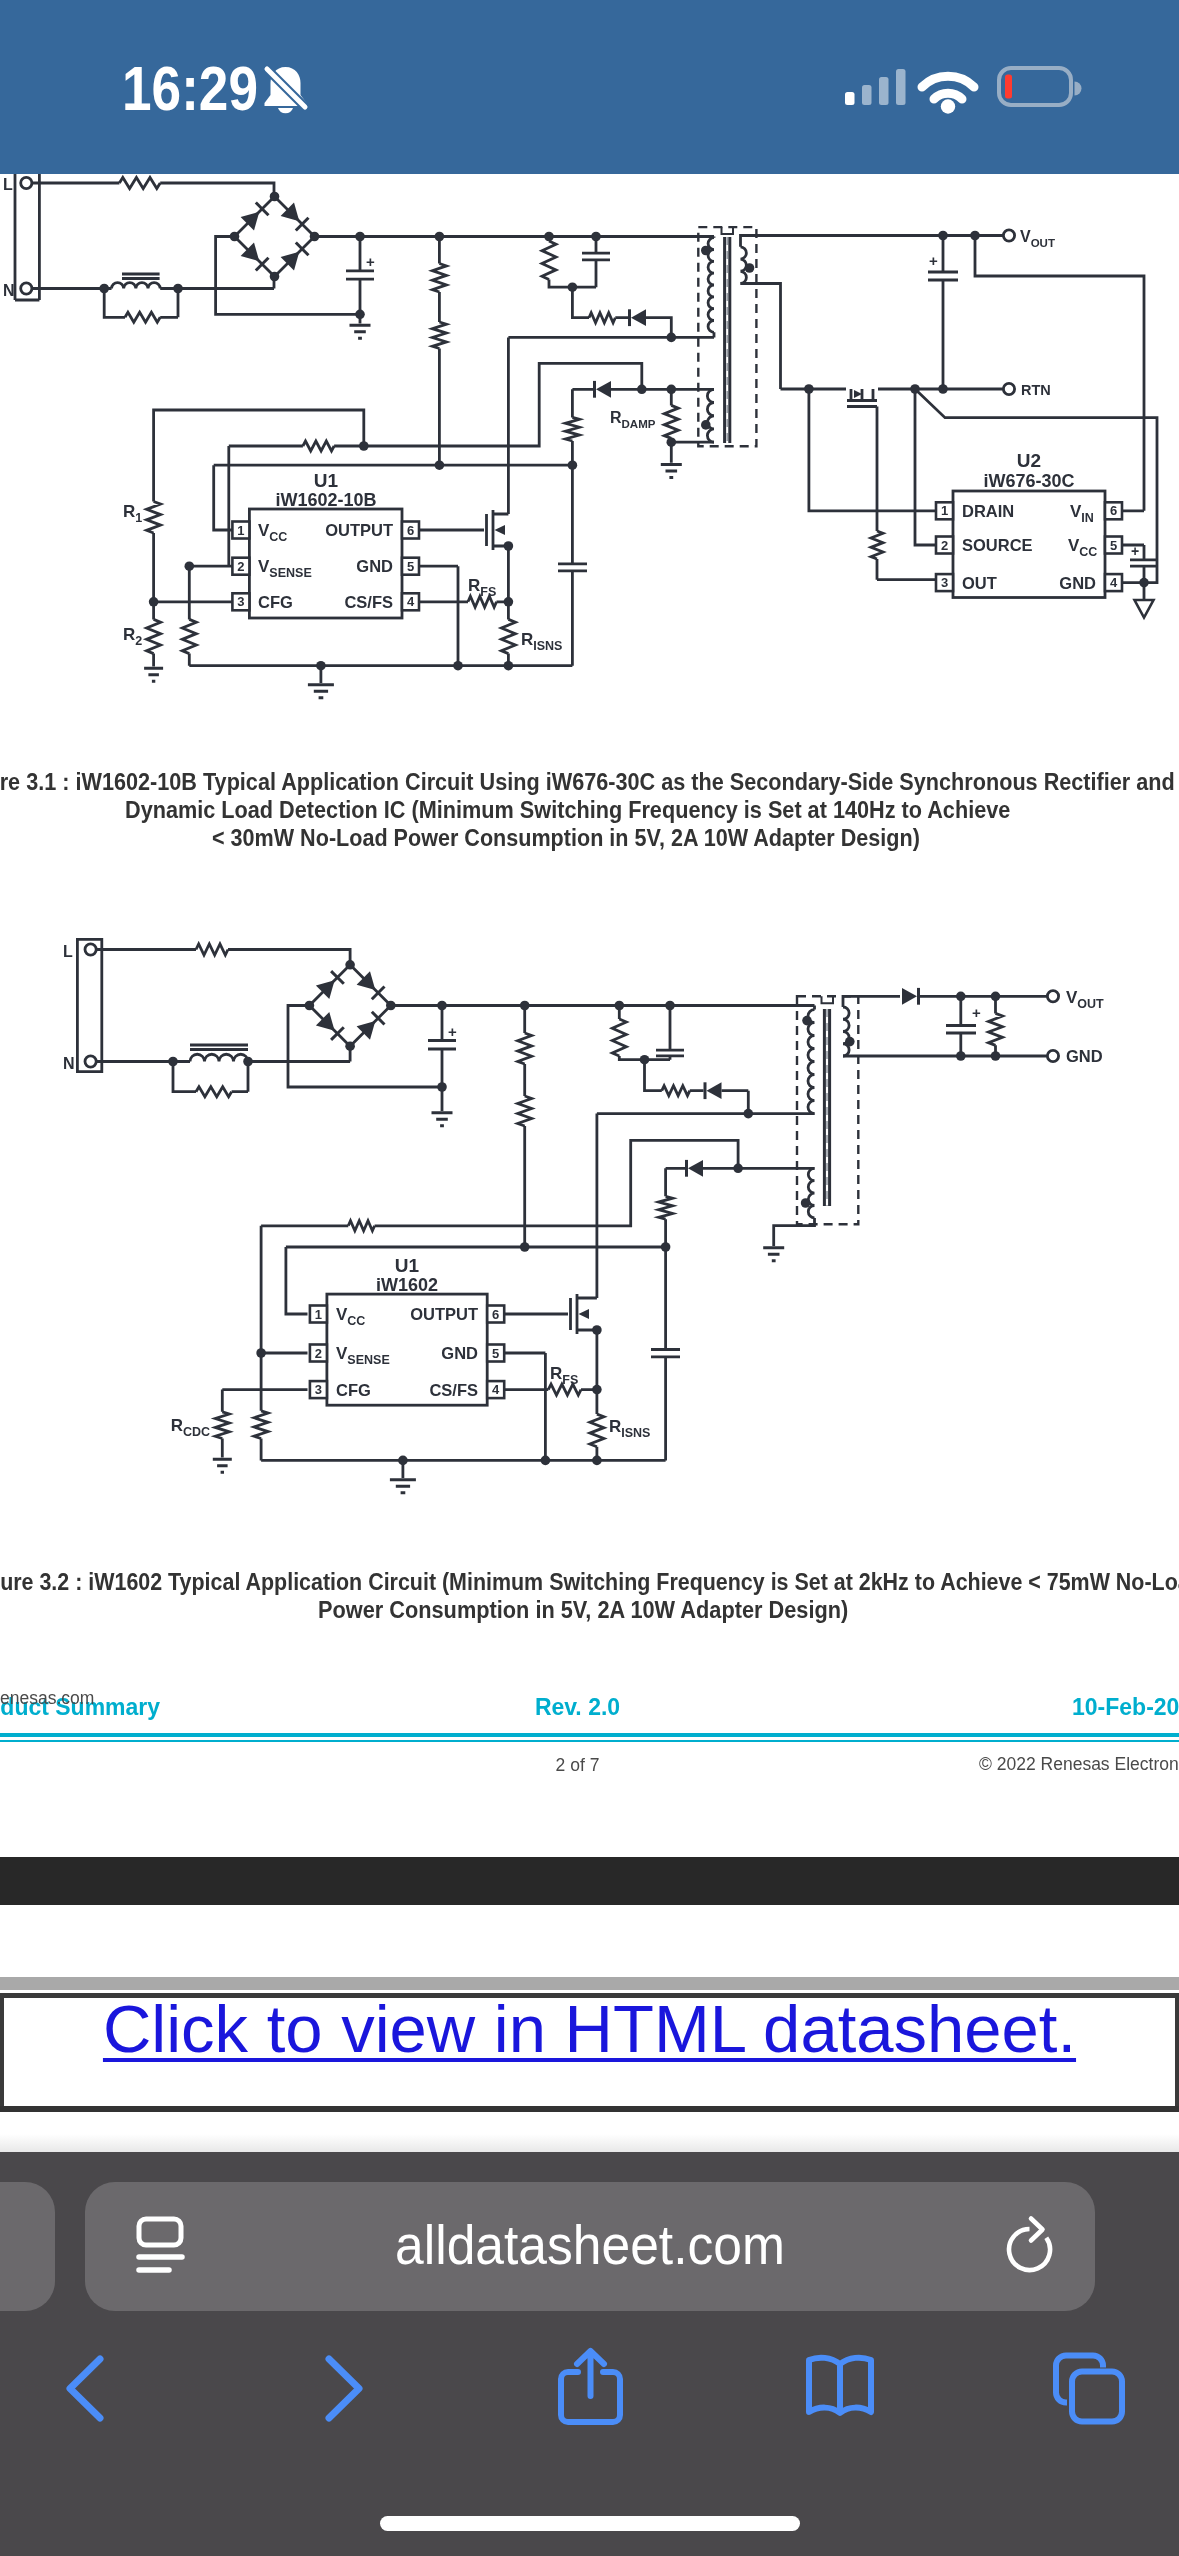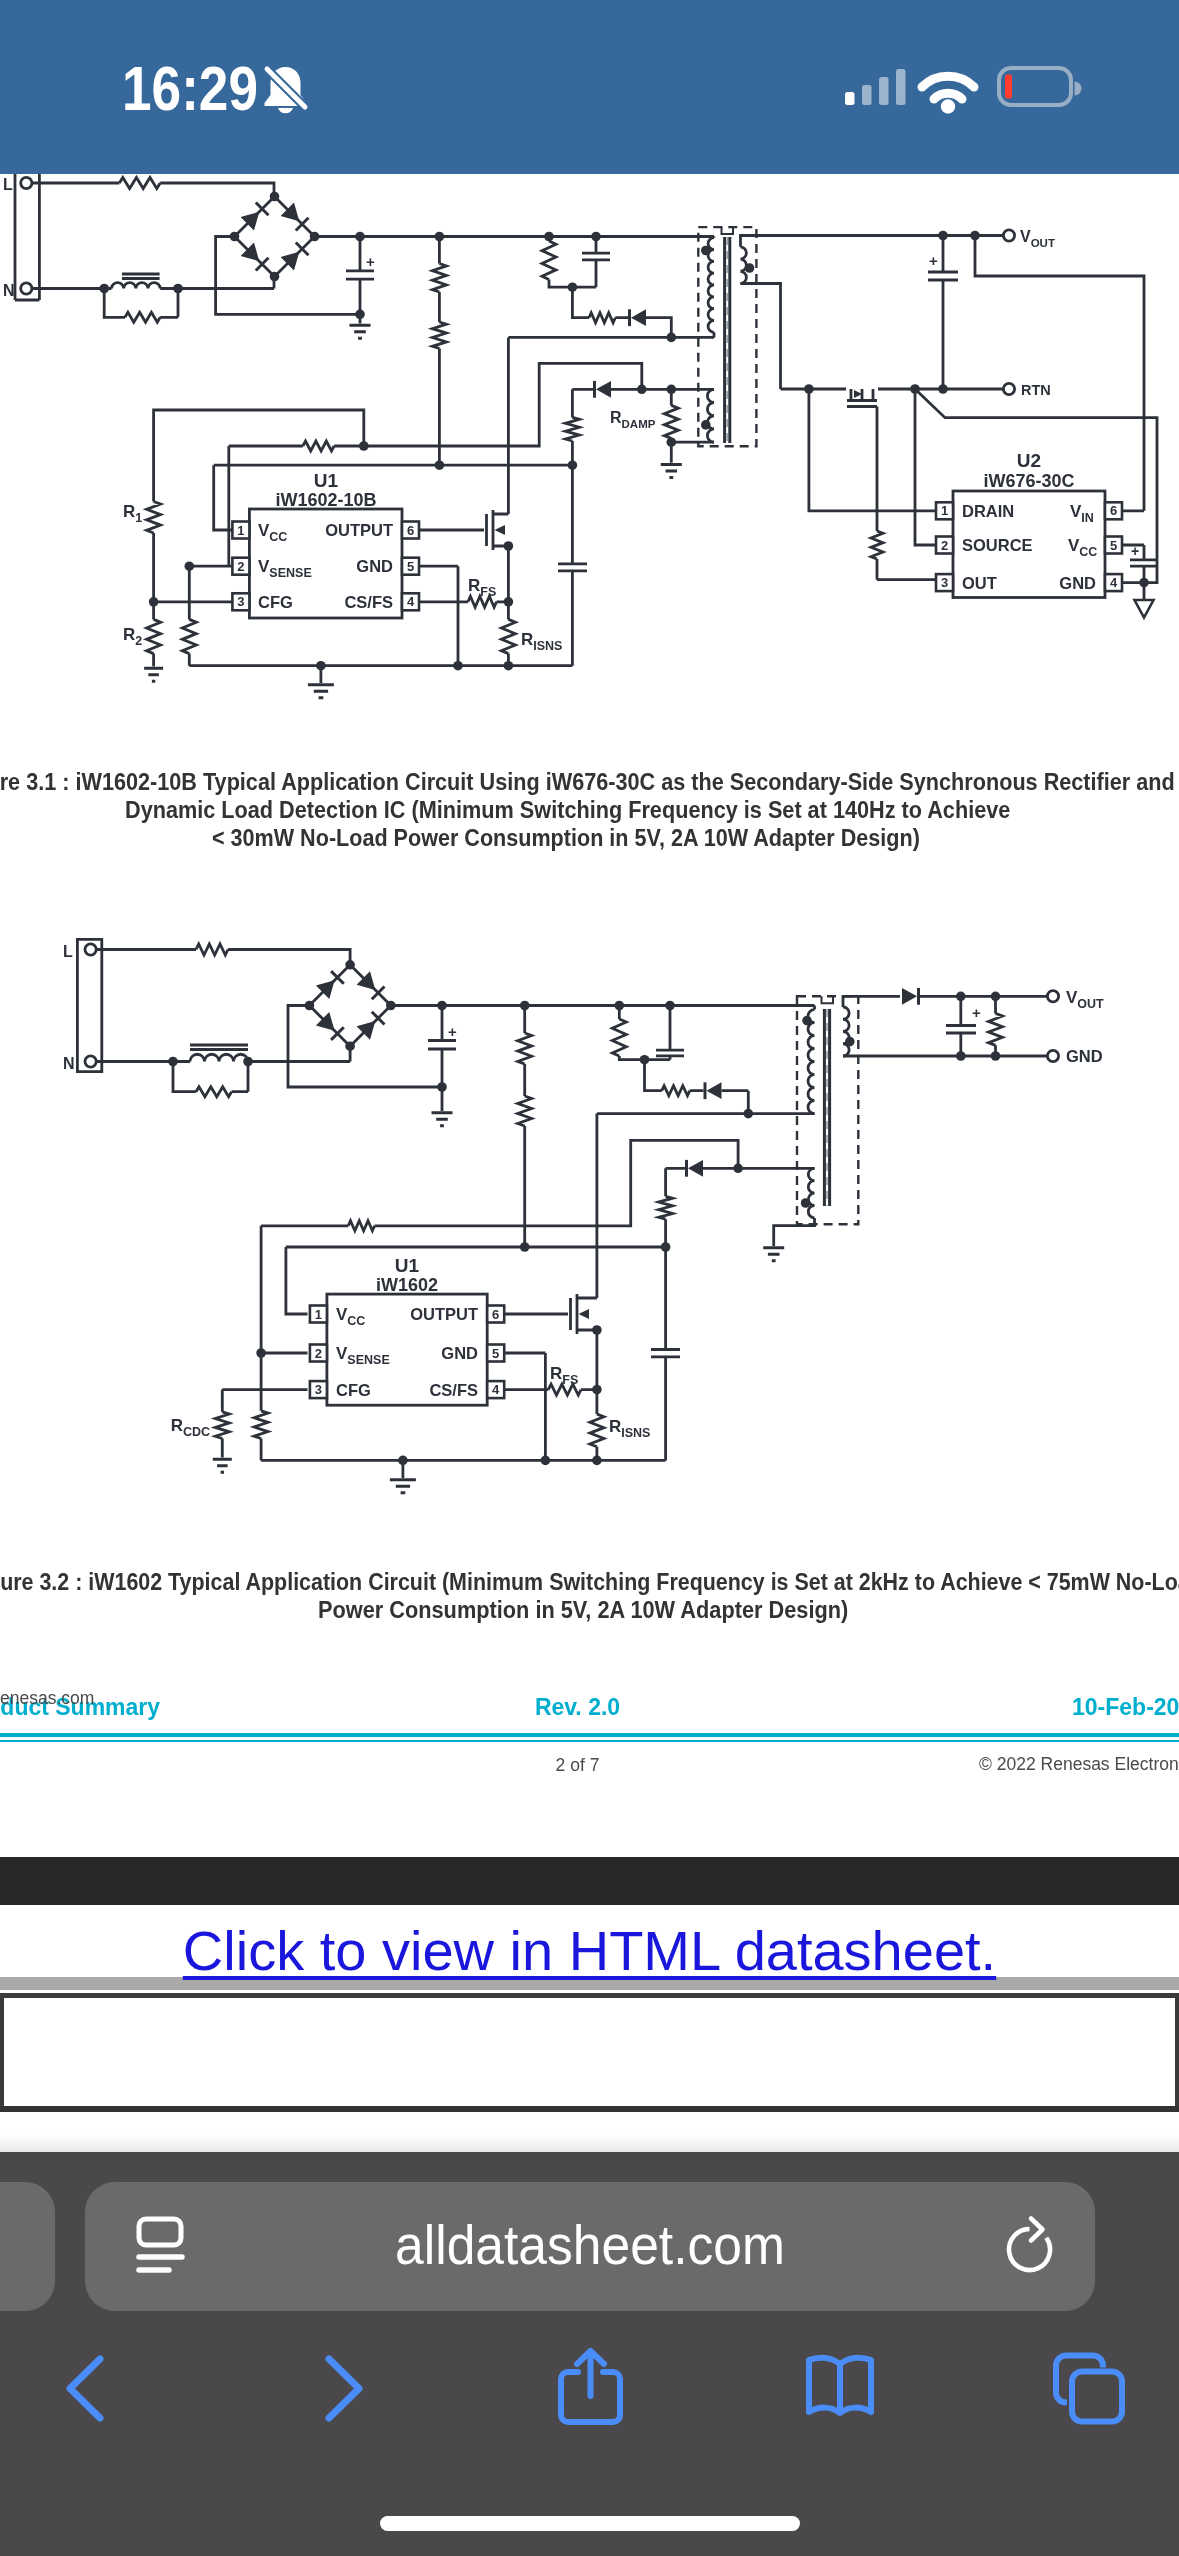--- a/index.html
+++ b/index.html
@@ -288,21 +288,21 @@
 <div class="abs" style="left:0;top:1733px;width:1179px;height:4px;background:#00AECE"></div>
 <div class="abs" style="left:0;top:1740px;width:1179px;height:1.5px;background:#00AECE"></div>
 <div class="abs" style="left:0;top:1688px;font-size:17.5px;color:#4a4a4a">enesas.com</div>
 <div class="abs" style="left:-12px;top:1755px;width:1179px;text-align:center;font-size:17.5px;color:#4a4a4a">2 of 7</div>
 <div class="abs" style="left:979px;top:1754px;font-size:17.5px;color:#4a4a4a">© 2022 Renesas Electronics</div>
 <div class="abs" style="left:0;top:1857px;width:1179px;height:48px;background:#282828"></div>
 <div class="abs" style="left:0;top:1977px;width:1179px;height:13px;background:#a9a9a9"></div>
 <div class="abs" style="left:0;top:1993px;width:1179px;height:5px;background:#3a3a3a"></div>
 <div class="abs" style="left:0;top:1993px;width:4px;height:119px;background:#3a3a3a"></div>
 <div class="abs" style="left:1175px;top:1993px;width:4px;height:119px;background:#3a3a3a"></div>
-<div class="abs" style="left:0;top:1918px;width:1179px;text-align:center;font-size:56px;color:#1a16dc;text-decoration:underline;text-decoration-thickness:4px;text-underline-offset:6px">Click to view in HTML datasheet.</div>
+<div class="abs" style="left:0;top:1990px;width:1179px;text-align:center;font-size:67px;color:#1a16dc;text-decoration:underline;text-decoration-thickness:4px;text-underline-offset:6px">Click to view in HTML datasheet.</div>
 <div class="abs" style="left:0;top:2106px;width:1179px;height:6px;background:#333"></div>
 <div class="abs" style="left:0;top:2112px;width:1179px;height:40px;background:linear-gradient(#ffffff 55%,#e8e8e8)"></div>
 <div class="abs" style="left:0;top:2152px;width:1179px;height:404px;background:#4a484b"></div>
 <div class="abs" style="left:-40px;top:2182px;width:95px;height:129px;border-radius:30px;background:#6b696c"></div>
 <div class="abs" style="left:85px;top:2182px;width:1010px;height:129px;border-radius:30px;background:#6b696c"></div>
 <div class="abs" style="left:85px;top:2217px;width:1010px;text-align:center;font-size:56px;line-height:1;color:#fff;transform:scaleX(0.921);transform-origin:505px 0">alldatasheet.com</div>
 <svg style="position:absolute;left:0;top:2152px" width="1179" height="404" viewBox="0 2152 1179 404">
 <g stroke="#fff" stroke-width="5" fill="none" stroke-linejoin="round">
 <rect x="139" y="2219" width="42" height="26" rx="7"></rect>
 <line x1="139" y1="2257" x2="182" y2="2257" stroke-linecap="round" stroke-width="5.5"></line>

